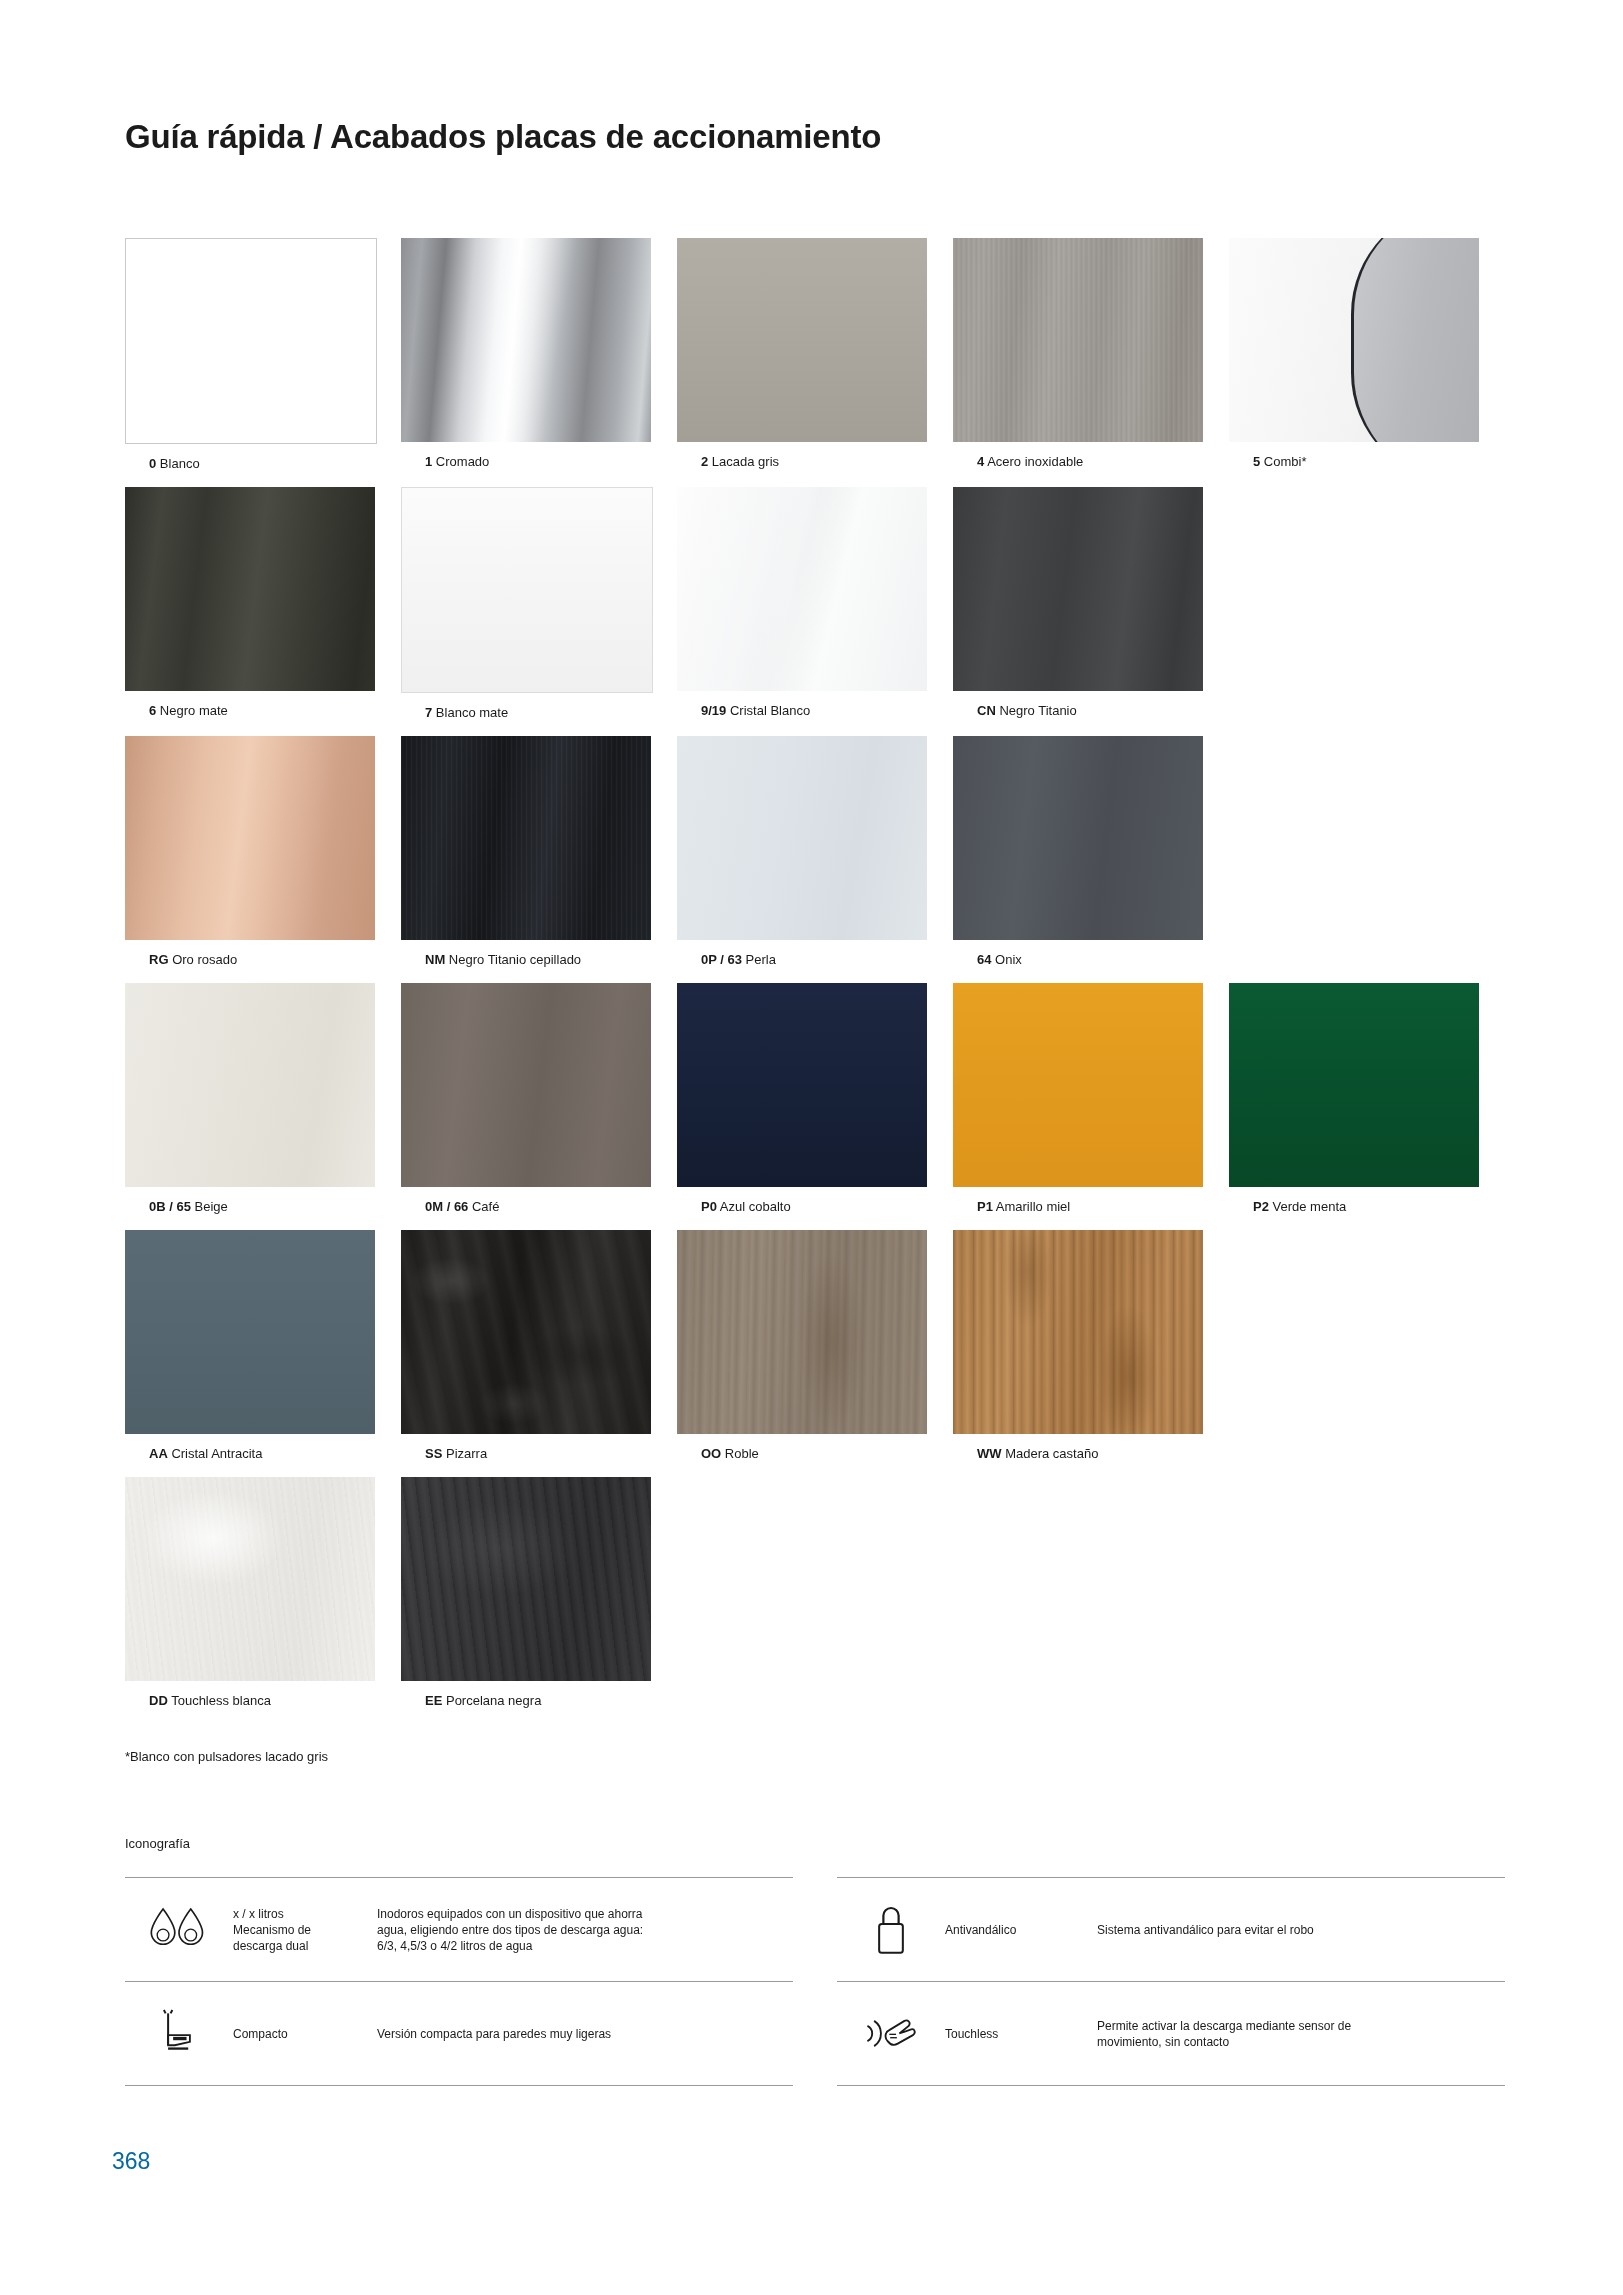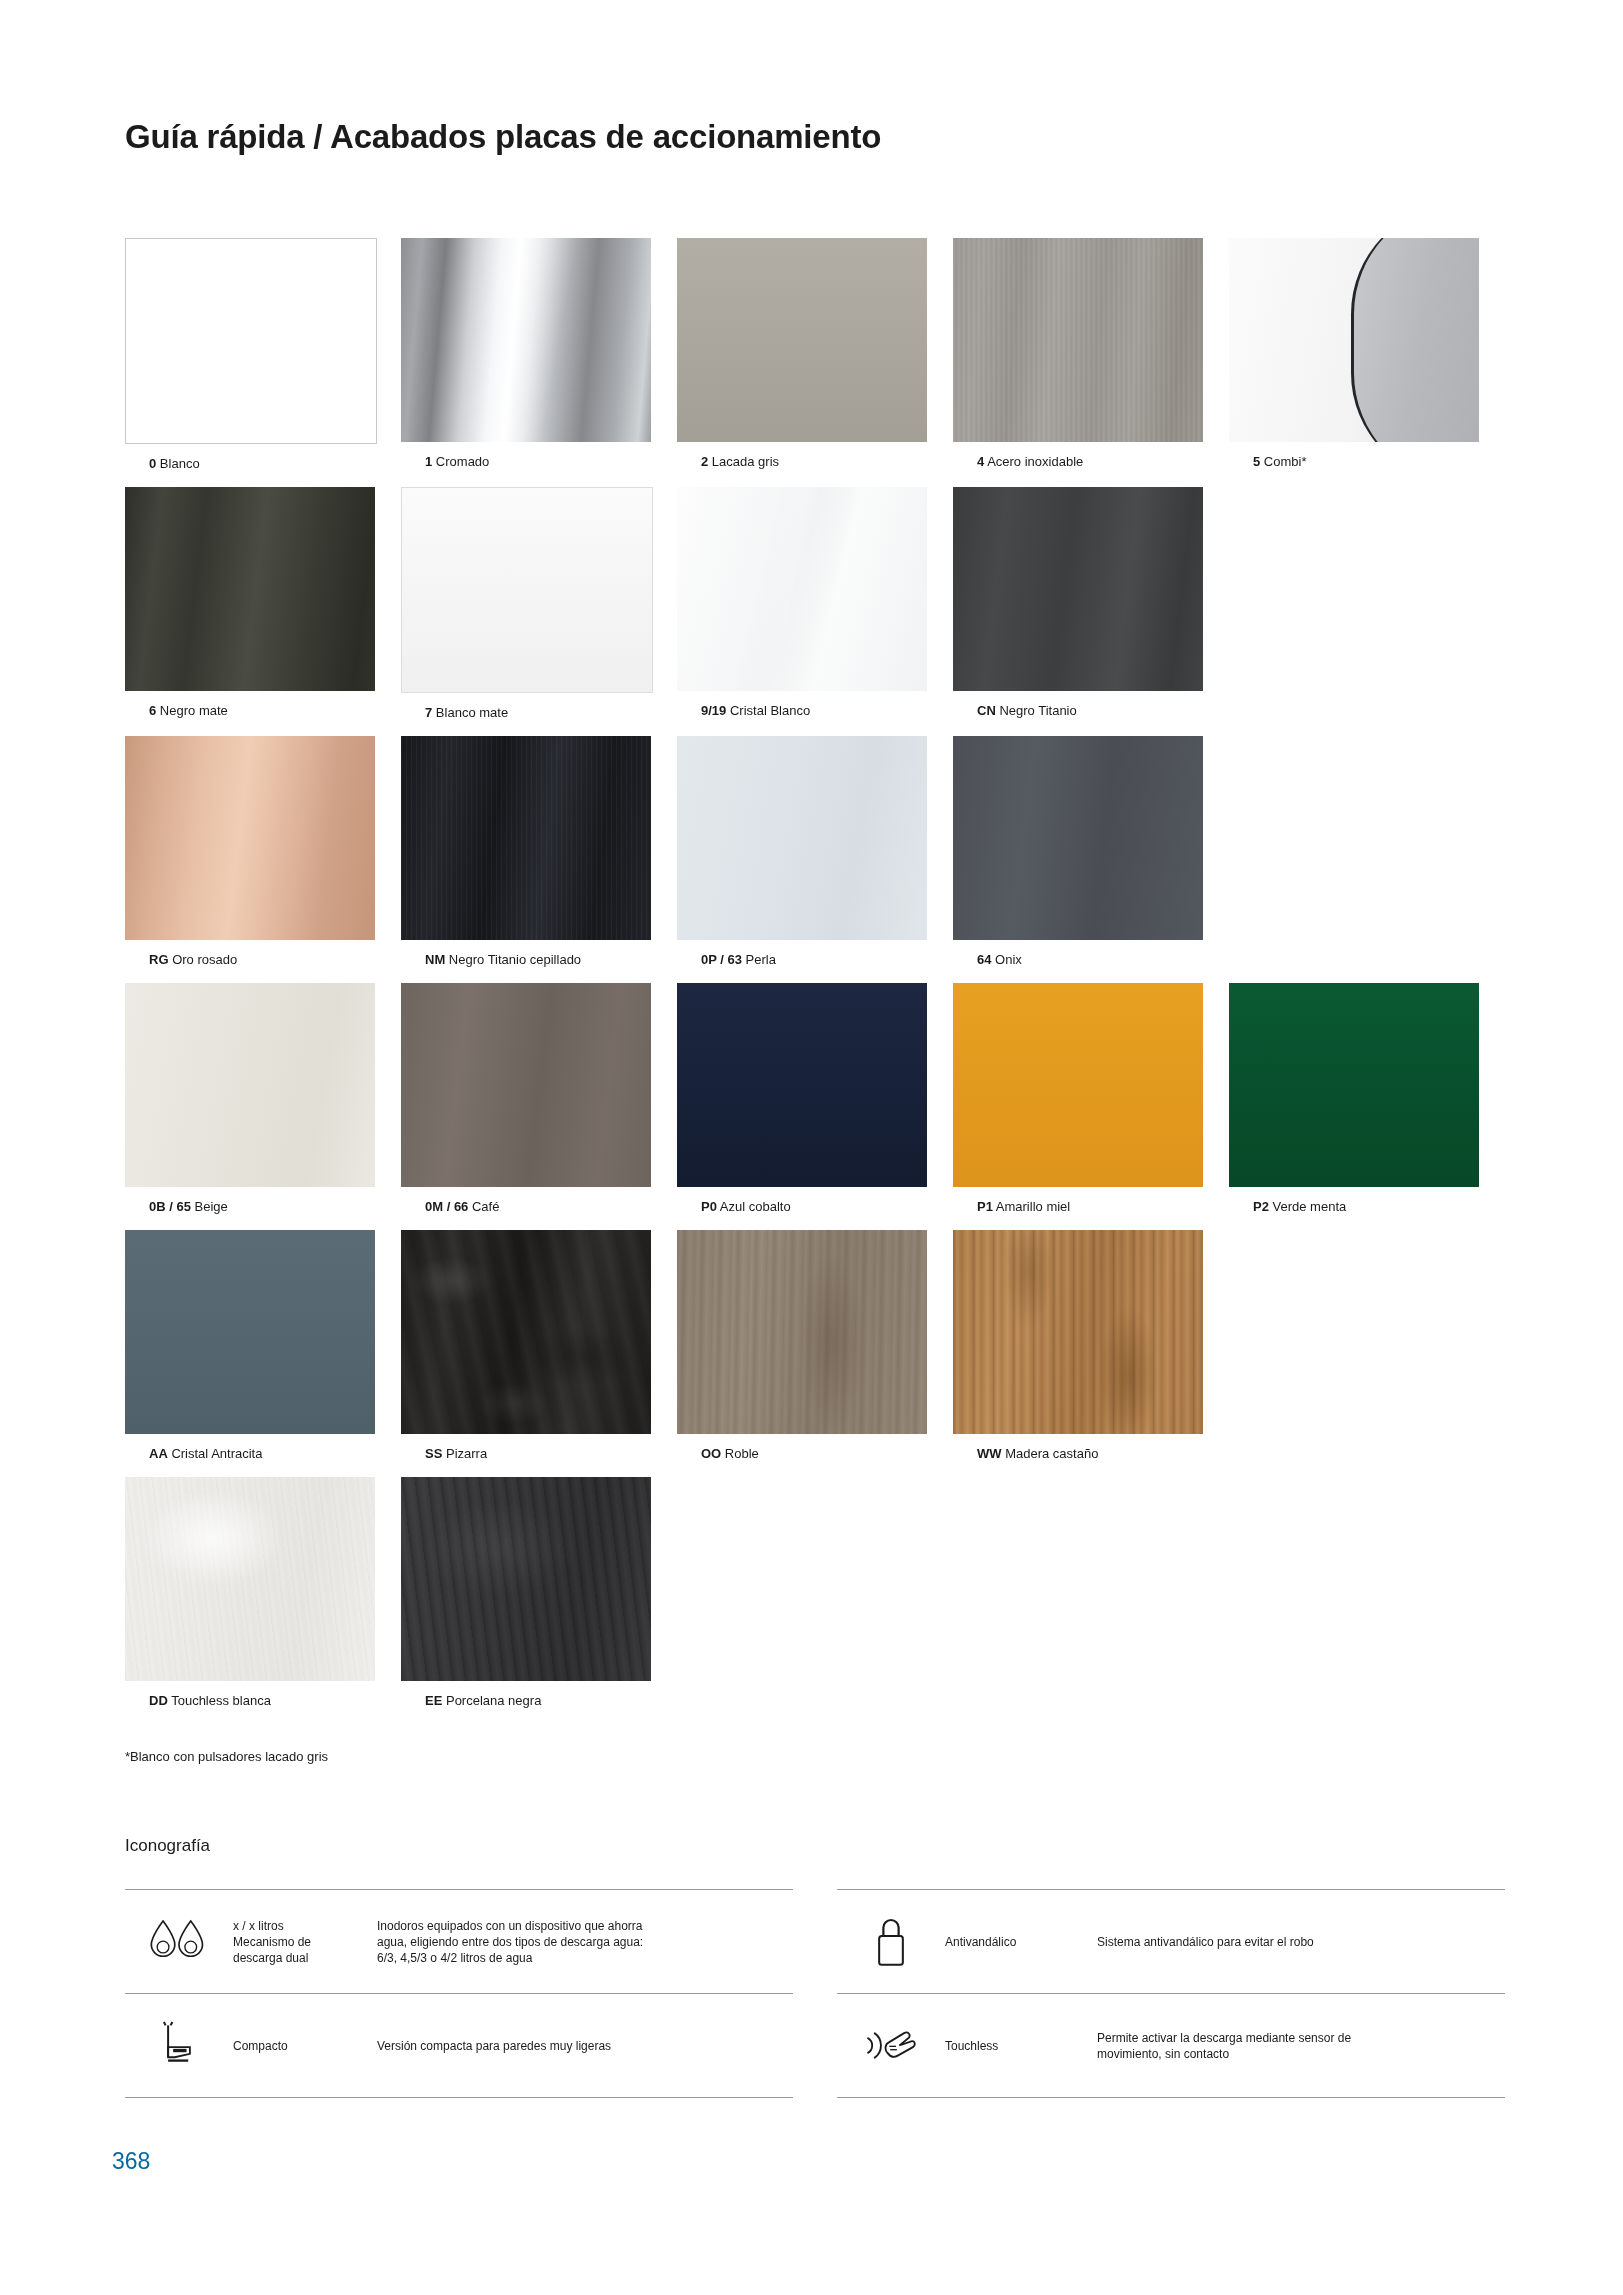--- a/index.html
+++ b/index.html
@@ -296,31 +296,30 @@
     top: 1749px;
     font-size: 13px;
     color: #1b1b1b;
   }
 
   
   .icono-title {
     position: absolute;
     left: 125px;
     top: 1836px;
-    font-size: 17px;
+    font-size: 13px;
     color: #1b1b1b;
   }
   .icono-tables {
     position: absolute;
     left: 125px;
     top: 1877px;
     width: 1380px;
     display: flex;
     gap: 44px;
-    margin-top: 12px;
   }
   .icono-col {
     width: 673px;
   }
   .icono-row {
     display: flex;
     align-items: center;
     border-top: 1.7px solid #9a9a9a;
     min-height: 93px;
     padding: 5px 0;

